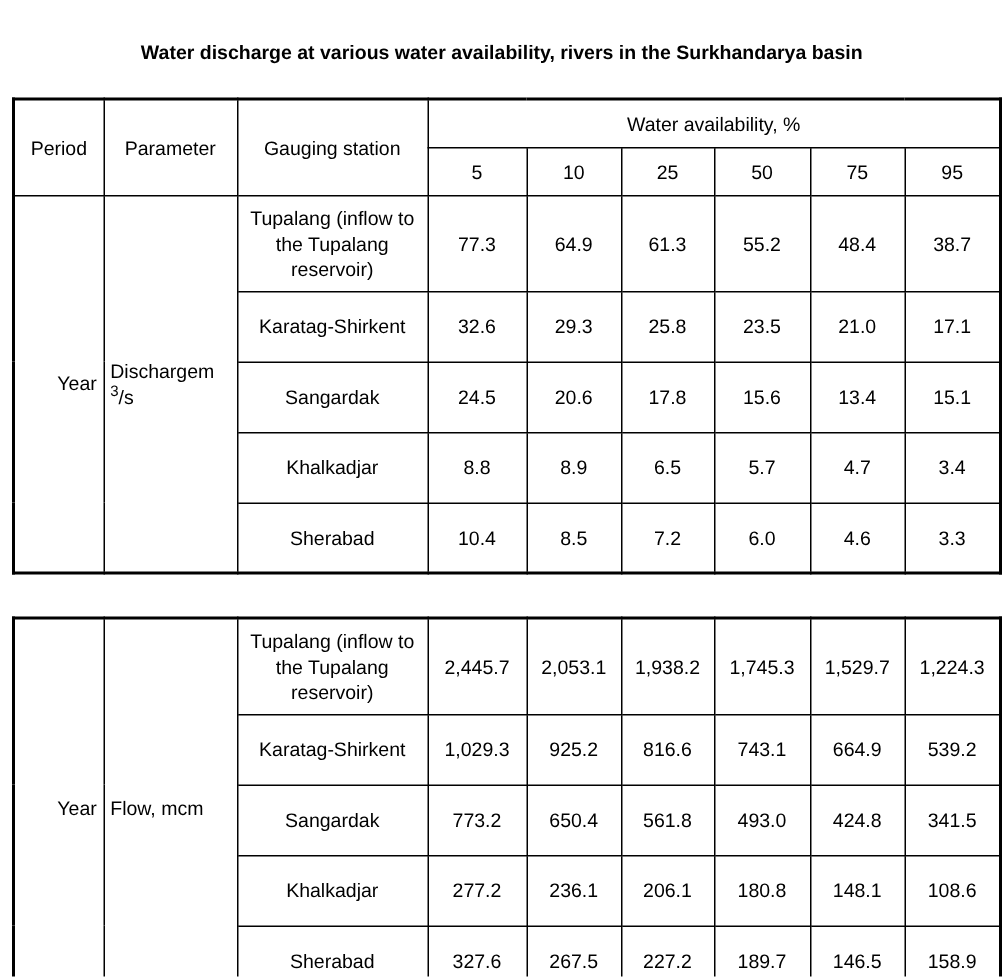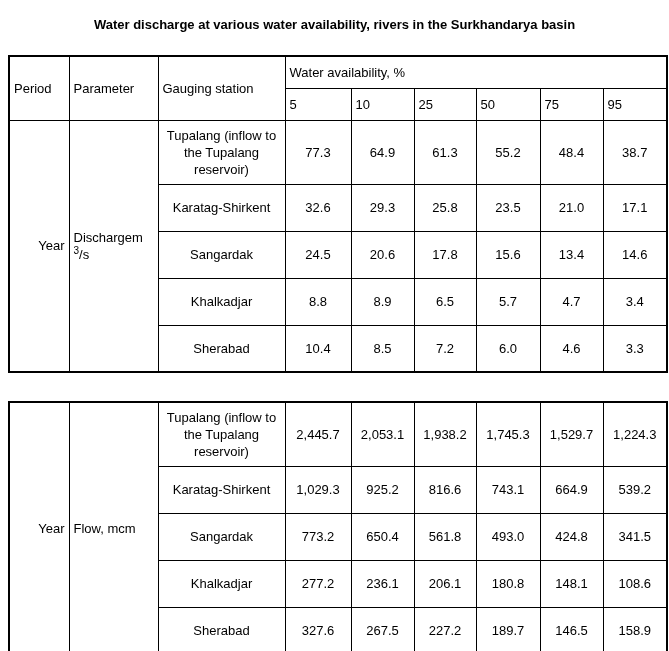--- a/index.html
+++ b/index.html
@@ -8,21 +8,21 @@
     background: #ffffff;
   }
   body {
     width: 669px;
     height: 651px;
     font-family: "Liberation Sans", "DejaVu Sans", sans-serif;
     color: #000000;
     overflow: hidden;
   }
   .doc-title {
-    padding-top: 16px;
+    padding-top: 26px;
     text-align: center;
     font-size: 13px;
     font-weight: bold;
     line-height: 17px;
   }
   table.data-table {
     border-collapse: collapse;
     table-layout: fixed;
     margin-left: 8px;
     width: 658px;
@@ -34,21 +34,21 @@
     border: 1px solid #000000;
     padding: 2px 4px;
     vertical-align: middle;
     font-weight: normal;
     line-height: 17px;
     overflow: hidden;
   }
   table.data-table { border: 2px solid #000000; }
   th.hdr {
     font-weight: bold;
-    text-align: left;
+    text-align: center;
   }
   td.period-cell { text-align: right; }
   td.param-cell { text-align: left; padding-left: 7px; }
   td.station-cell { text-align: center; padding-left: 7px; }
   td.val-cell { text-align: center; }
   tr.hdr-row { height: 32px; }
   tr.row-tall { height: 64px; }
   tr.row-std { height: 47px; padding-left: 12px; }
   sup { font-size: 10px; line-height: 0; }
   
@@ -114,21 +114,21 @@
       <td class="val-cell">21.0</td>
       <td class="val-cell">17.1</td>
     </tr>
     <tr class="row-std">
       <td class="station-cell">Sangardak</td>
       <td class="val-cell">24.5</td>
       <td class="val-cell">20.6</td>
       <td class="val-cell">17.8</td>
       <td class="val-cell">15.6</td>
       <td class="val-cell">13.4</td>
-      <td class="val-cell">14.6</td>
+      <td class="val-cell">15.1</td>
     </tr>
     <tr class="row-std">
       <td class="station-cell">Khalkadjar</td>
       <td class="val-cell">8.8</td>
       <td class="val-cell">8.9</td>
       <td class="val-cell">6.5</td>
       <td class="val-cell">5.7</td>
       <td class="val-cell">4.7</td>
       <td class="val-cell">3.4</td>
     </tr>

